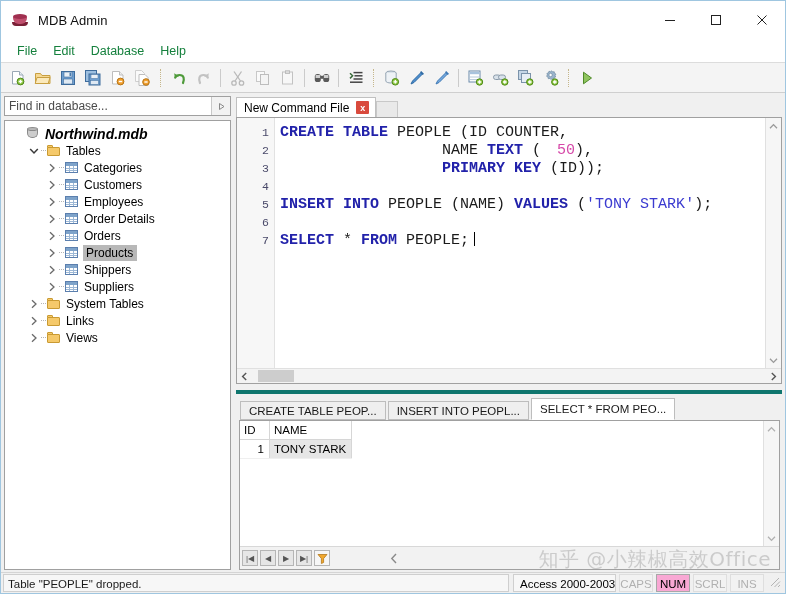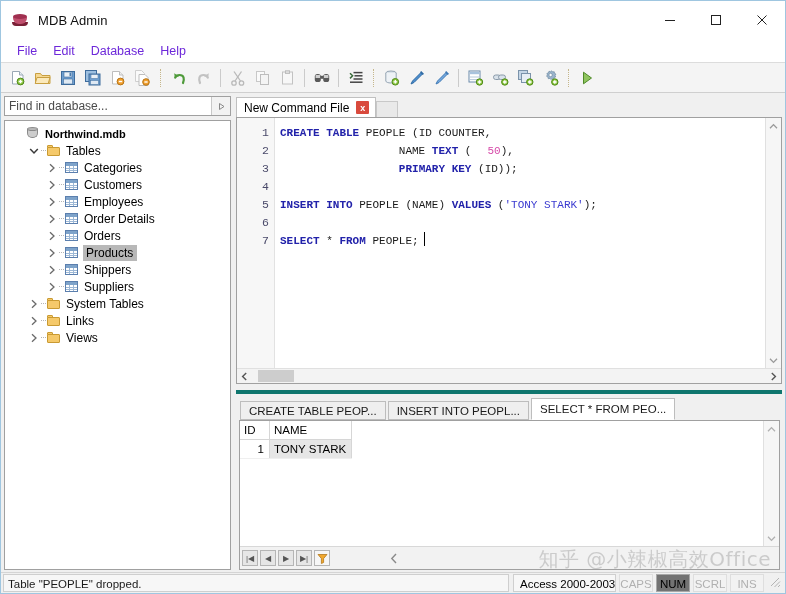--- a/index.html
+++ b/index.html
@@ -86,21 +86,21 @@
     background: #ffffff;
     display: flex;
     align-items: center;
     padding-left: 8px;
     flex: none;
     border-bottom: 1px solid #dcdcdc;
   }
   .menu-item {
     padding: 3px 8px;
     font-size: 12.5px;
-    color: #6d28d9;
+    color: #15803d;
     cursor: default;
   }
 
   
   #toolbar {
     height: 29px;
     background: #f4f4f4;
     border-bottom: 1px solid #cfcfcf;
     display: flex;
     align-items: center;
@@ -195,21 +195,21 @@
     position: relative;
   }
   .tarrow {
     width: 14px; height: 17px;
     display: flex; align-items: center; justify-content: center;
     flex: none;
   }
   .tarrow svg { display: block; }
   .ticon { width: 16px; height: 16px; margin-right: 4px; flex: none; position: relative; }
   .tlabel { font-size: 12px; color: #000; }
-  .tlabel.root { font-weight: bold; font-size: 11px; }
+  .tlabel.root { font-weight: bold; font-size: 14px; font-style: italic; }
   .tnode.selected .tlabel {
     background: #b8b8b8;
     padding: 1px 4px 1px 3px;
     margin-left: -1px;
   }
 
   
   .icon-db .c1 { position:absolute; left:2px; top:1px; width:11px; height:4px; background:#b8b8b8; border:1px solid #8a8a8a; border-radius:50%; box-sizing:border-box;}
   .icon-db .c2 { position:absolute; left:2px; top:3px; width:11px; height:9px; background:#cdcdcd; border-left:1px solid #8a8a8a; border-right:1px solid #8a8a8a; border-bottom:1px solid #8a8a8a; border-radius:0 0 5px 5px; box-sizing:border-box;}
 
@@ -316,21 +316,21 @@
     padding-right: 5px;
     font-family: "Liberation Mono", monospace;
     font-size: 11.5px;
     color: #4a4a6a;
   }
   #code {
     flex: 1;
     padding-top: 6px;
     padding-left: 5px;
     font-family: "Liberation Mono", monospace;
-    font-size: 11px;
+    font-size: 15px;
     white-space: pre;
     overflow: hidden;
   }
   .cline { height: 18px; line-height: 18px; }
   .kw { color: #2222aa; font-weight: bold; }
   .id { color: #1a1a1a; }
   .num { color: #d648a8; margin-left: 16px; }
   .str { color: #3b3bd0; }
   .punc { color: #1a1a1a; }
   .caret {
@@ -528,21 +528,21 @@
   }
   .status-pane.db { width: 103px; }
   .status-pane.ind {
     width: 34px;
     text-align: center;
     padding: 0;
     color: #b0b0b0;
     border: 1px solid #dedede;
     background: #f2f2f2;
   }
-  .status-pane.ind.on { color: #000; border-color: #a8a8a8; background: #737373; font-weight: normal; }
+  .status-pane.ind.on { color: #000; border-color: #a8a8a8; background: #f9a8d4; font-weight: normal; }
   #resize-grip {
     width: 14px; height: 14px;
     margin-left: 2px;
     position: relative;
   }
 
   
   #watermark {
     position: absolute;
     right: 14px;

